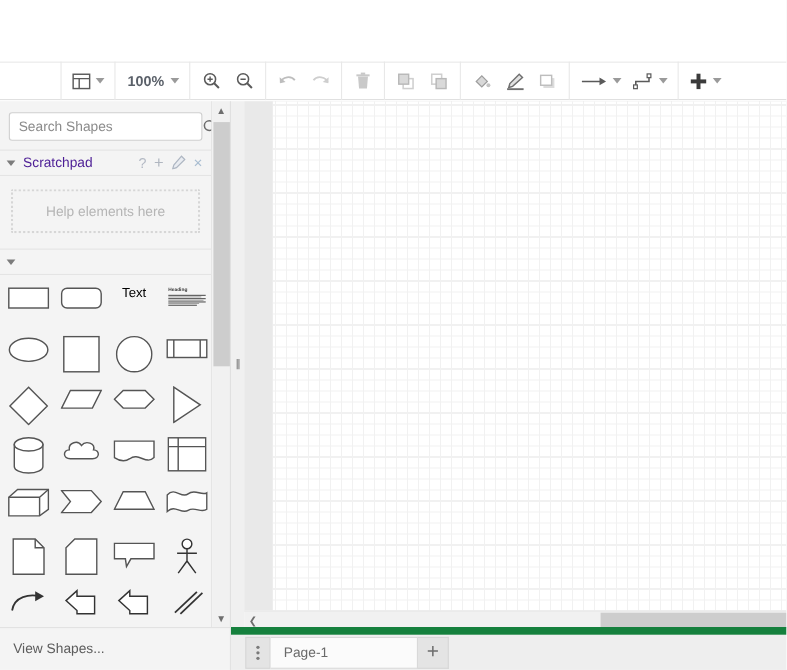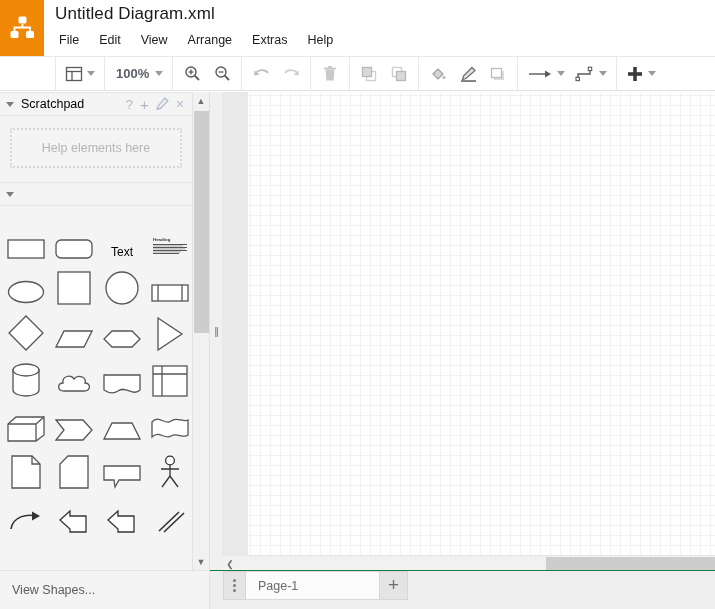--- a/index.html
+++ b/index.html
@@ -60,37 +60,37 @@
   }
   .search-box input::placeholder { color: #8b8b8b; }
   .search-icon { padding-right: 8px; display: flex; }
 
   .section-head {
     height: 24px; display: flex; align-items: center; padding: 0 8px 0 6px;
     background: #f4f4f4; border-top: 1px solid #e4e4e4; border-bottom: 1px solid #e4e4e4;
   }
   .tri { width: 0; height: 0; border-left: 4.5px solid transparent; border-right: 4.5px solid transparent;
          border-top: 5px solid #7c7c7c; margin-right: 7px; }
-  .section-title { font-size: 12.5px; color: #000000; flex: 1; }
+  .section-title { font-size: 12.5px; color: #4c1d95; flex: 1; }
   .sp-actions { display: flex; align-items: center; gap: 7px; }
   .sp-ic { font-size: 13px; color: #b3b9c4; line-height: 1; cursor: default; }
   .sp-ic.plus { font-size: 15px; color: #b0b6c0; }
   .sp-ic.x { font-size: 14px; color: #a9bdd1; }
 
   .dropzone {
     margin: 12px 10px 14px 10px; height: 40px;
     border: 2px dotted #d6d6d6; border-radius: 2px;
     display: flex; align-items: center; justify-content: center;
     color: #b5b5b5; font-size: 12.5px;
   }
 
   .shape-grid { padding: 8px 0 0 0; }
   .shape-row { display: flex; }
   .shape-cell {
-    width: 44px; height: 44px; display: flex; align-items: flex-end; justify-content: center;
+    width: 44px; height: 44px; display: flex; align-items: flex-start; justify-content: center;
     margin: 1px 0 1px 4px; cursor: default;
   }
   .shape-cell svg { display: block; }
   .txt-shape { font-size: 12px; color: #000; }
 
   
   .sb-scroll {
     position: absolute; left: 193px; top: 92px; width: 17px; height: 478px;
     background: #f1f1f1; border-right: 1px solid #e0e0e0;
   }
@@ -134,21 +134,21 @@
   
   .footer-left {
     position: absolute; left: 0; top: 570px; width: 210px; height: 39px;
     background: #f4f4f4; border-top: 1px solid #e2e2e2; border-right: 1px solid #e2e2e2;
     display: flex; align-items: center; padding-left: 12px;
   }
   .more-shapes { font-size: 12.5px; color: #5c5c5c; cursor: default; }
 
   .footer-right {
     position: absolute; left: 210px; top: 570px; width: 505px; height: 39px;
-    background: #eeeeee; border-top: 1px solid #15803d; display: flex; 
+    background: #eeeeee; border-top: 7px solid #15803d; display: flex; align-items: center;
   }
   .pg-menu-btn {
     width: 23px; height: 29px; margin-left: 13px; background: #e4e4e4;
     border: 1px solid #d6d6d6; display: flex; align-items: center; justify-content: center; cursor: default;
   }
   .dots { display: flex; flex-direction: column; gap: 2px; }
   .dots i { width: 3px; height: 3px; background: #7a7a7a; border-radius: 50%; display: block; }
   .page-tab {
     width: 134px; height: 29px; background: #fbfbfb; border: 1px solid #d9d9d9; border-left: 0;
     display: flex; align-items: center; padding-left: 12px; cursor: default;
@@ -158,39 +158,20 @@
     width: 28px; height: 29px; background: #e4e4e4; border: 1px solid #d6d6d6; border-left: 0;
     display: flex; align-items: center; justify-content: center; cursor: default;
     color: #6e6e6e; font-size: 19px; line-height: 1; padding-bottom: 2px;
   }
 </style>
 </head>
 <body>
 
 <div id="app">
 
-  <div class="header">
-    <div class="logo-block">
-      <svg width="26" height="26" viewBox="0 0 26 26">
-        <rect x="9.5" y="1.5" width="8" height="7" rx="1.6" fill="#ffffff"></rect>
-        <rect x="1.5" y="16" width="8" height="7" rx="1.6" fill="#ffffff"></rect>
-        <rect x="17" y="16" width="8" height="7" rx="1.6" fill="#ffffff"></rect>
-        <path d="M13.5 9 L13.5 12.5 M13.5 12.5 L5.5 12.5 L5.5 16 M13.5 12.5 L21 12.5 L21 16" stroke="#ffffff" stroke-width="1.9" fill="none"></path>
-      </svg>
-    </div>
-    <div class="app-title">Untitled Diagram.xml</div>
-    <div class="menubar">
-      <div class="menu-item">File</div>
-      <div class="menu-item">Edit</div>
-      <div class="menu-item">View</div>
-      <div class="menu-item">Arrange</div>
-      <div class="menu-item">Extras</div>
-      <div class="menu-item">Help</div>
-    </div>
-  </div>
 
   <div class="toolbar">
     <div style="width:55px"></div>
     <div class="tb-sep"></div>
 
     <div class="tb-group">
       <div class="tb-btn wide">
         <svg width="18" height="18" viewBox="0 0 18 18">
           <rect x="1.5" y="2.5" width="15" height="13" fill="none" stroke="#5a5a5a" stroke-width="1.3"></rect>
           <line x1="1.5" y1="6.5" x2="16.5" y2="6.5" stroke="#5a5a5a" stroke-width="1.3"></line>
@@ -318,20 +299,31 @@
           <rect x="7.2" y="2" width="3.6" height="14" fill="#3b3b3b"></rect>
           <rect x="2" y="7.2" width="14" height="3.6" fill="#3b3b3b"></rect>
         </svg>
         <span class="caret"></span>
       </div>
     </div>
   </div>
 
   <div class="sidebar">
 
+    <div class="search-wrap">
+      <div class="search-box">
+        <input type="text" placeholder="Search Shapes" style="">
+        <span class="search-icon">
+          <svg width="15" height="15" viewBox="0 0 15 15">
+            <circle cx="6.2" cy="6.2" r="4.4" fill="none" stroke="#6d6d6d" stroke-width="1.4"></circle>
+            <line x1="9.5" y1="9.5" x2="13.6" y2="13.6" stroke="#6d6d6d" stroke-width="1.6"></line>
+          </svg>
+        </span>
+      </div>
+    </div>
 
     <div class="section-head">
       <span class="tri"></span>
       <span class="section-title">Scratchpad</span>
       <span class="sp-actions">
         <span class="sp-ic">?</span>
         <span class="sp-ic plus">+</span>
         <span class="sp-ic">
           <svg width="13" height="13" viewBox="0 0 13 13">
             <path d="M9 1 L12 4 L4.4 11.4 L1 12.4 L2 9 Z" fill="#e9ecf1" stroke="#aeb6c2" stroke-width="1.1"></path>

